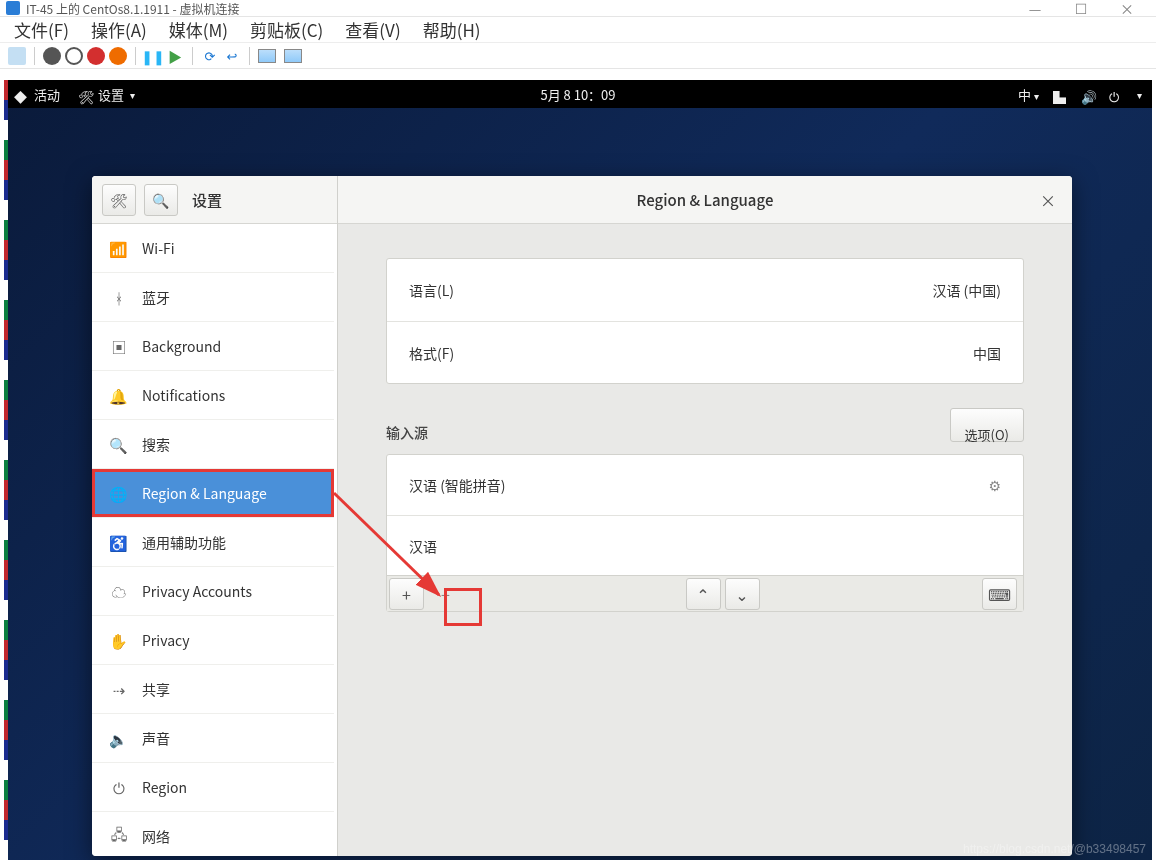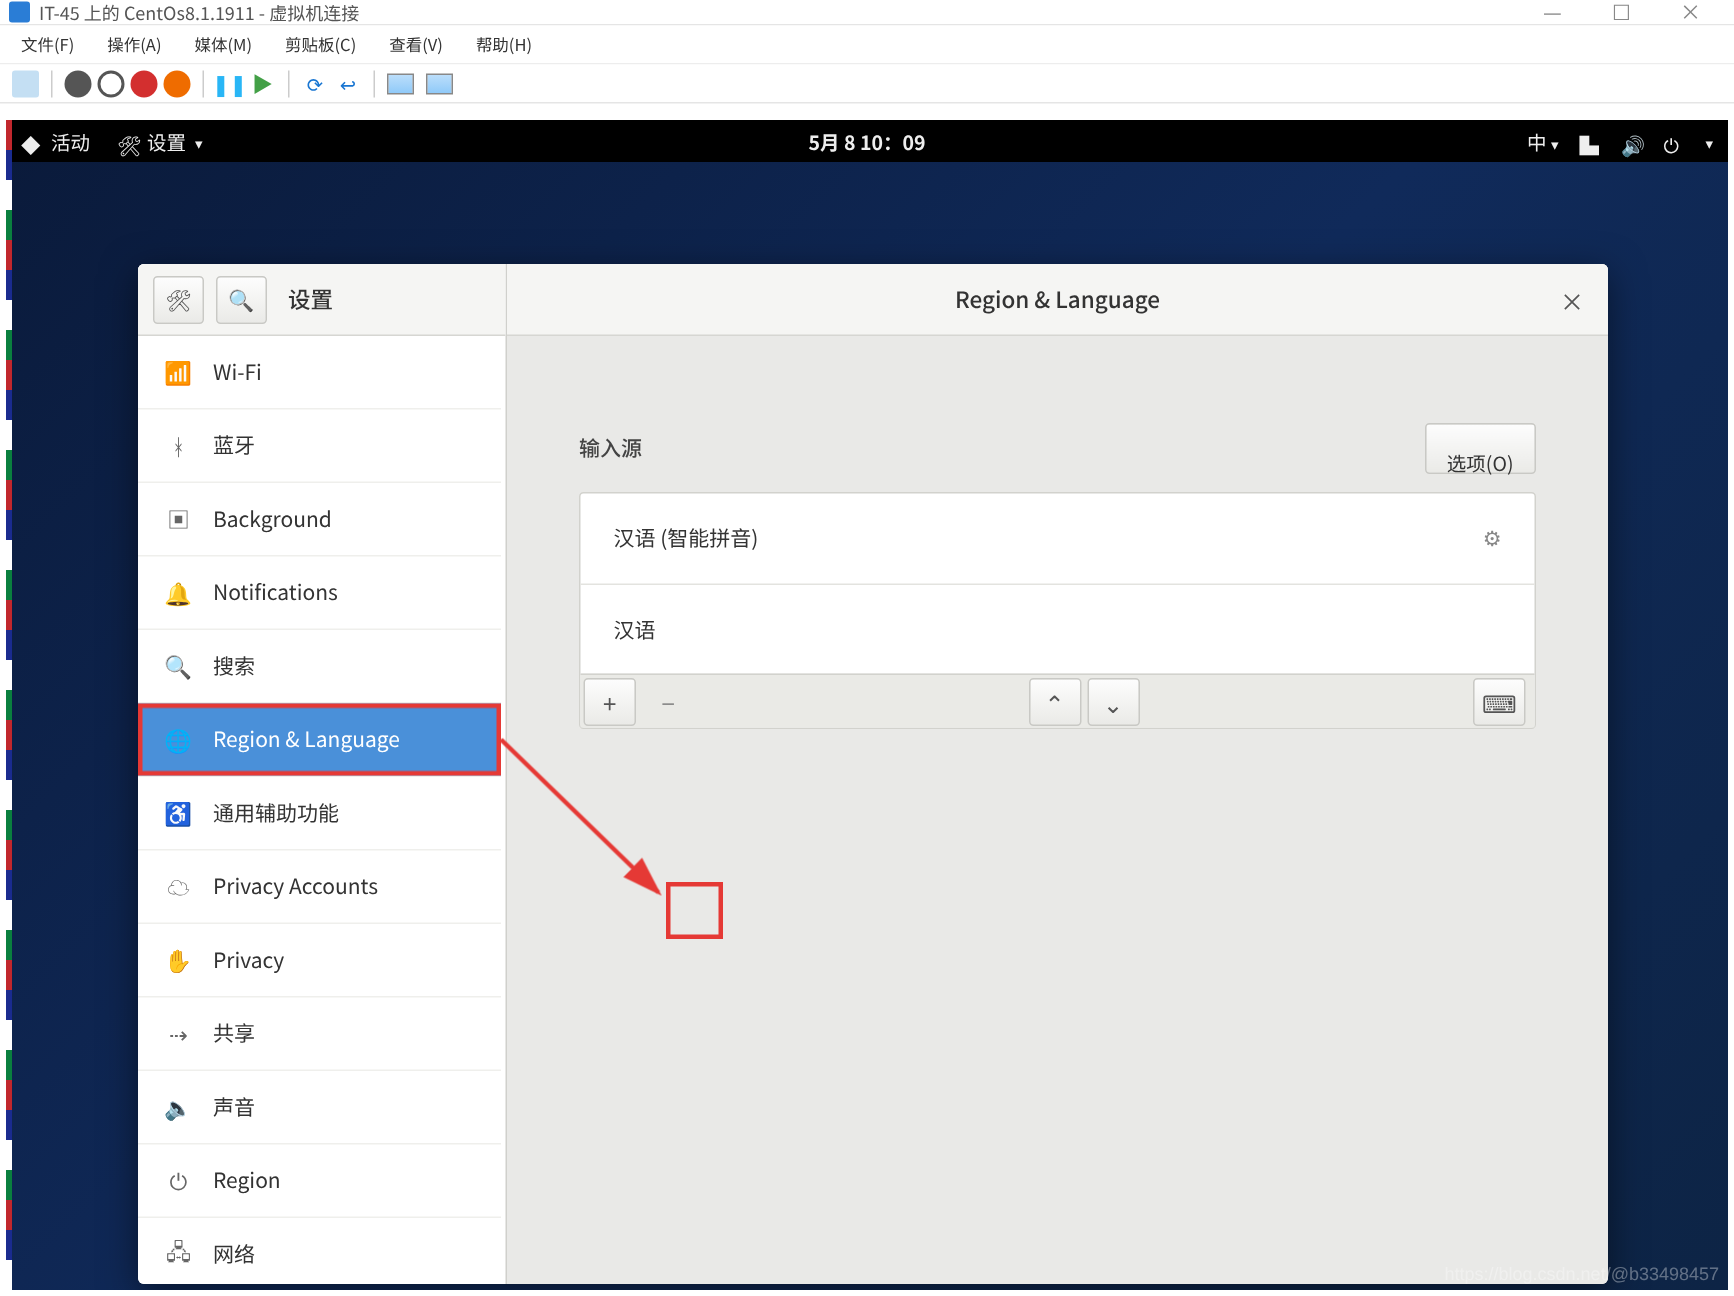--- a/index.html
+++ b/index.html
@@ -4,21 +4,21 @@
 <style>
   * { box-sizing: border-box; margin: 0; padding: 0; font-family: -apple-system, "Segoe UI", "Noto Sans CJK SC", sans-serif; }
   body { width: 1156px; height: 864px; background: #fff; overflow: hidden; position: relative; }
 
   
   .host-titlebar { height: 17px; background: #fff; border-bottom: 1px solid #e5e5e5; display: flex; align-items: center; padding: 0 6px; font-size: 12px; color: #555; }
   .host-titlebar .vm-icon { width: 14px; height: 14px; background: #2a7dd6; margin-right: 6px; border-radius: 2px; }
   .host-winbtns { margin-left: auto; display: flex; }
   .host-winbtn { width: 46px; height: 26px; display: flex; align-items: center; justify-content: center; color: #888; font-size: 14px; }
 
-  .host-menubar { height: 26px; background: #fff; display: flex; align-items: center; padding: 0 14px; gap: 22px; font-size: 11px; color: #333; border-bottom: 1px solid #ededed; }
+  .host-menubar { height: 26px; background: #fff; display: flex; align-items: center; padding: 0 14px; gap: 22px; font-size: 17px; color: #333; border-bottom: 1px solid #ededed; }
 
   .host-toolbar { height: 26px; background: #fff; border-bottom: 1px solid #e5e5e5; display: flex; align-items: center; padding: 0 8px; gap: 4px; }
   .tb-sep { width:1px; height:18px; background:#ccc; margin:0 4px; }
   .tb-btn { width:18px; height:18px; border-radius:50%; display:inline-block; }
   .tb-btn.sq { border-radius:2px; }
   .tb-1 { background:#c4dff3; }
   .tb-rec1 { background:#555; }
   .tb-rec2 { border:2px solid #555; background:transparent; }
   .tb-red { background:#d32f2f; }
   .tb-orange { background:#ef6c00; }
@@ -27,21 +27,21 @@
   .tb-ctrl { width:18px; height:18px; display:flex;align-items:center;justify-content:center; color:#1976d2; font-size:13px;}
   .tb-img { width:18px; height:14px; background:linear-gradient(#bbdefb,#90caf9); border:1px solid #888; }
 
   
   .guest { position: absolute; left:4px; right:4px; top:80px; bottom:4px; background: linear-gradient(135deg,#0a1a3a 0%, #102a5a 50%, #0d2445 100%); overflow:hidden; }
   .edge-tab { position:absolute; left:0; top:0; width:4px; height:100%; background: repeating-linear-gradient(#c1272d 0 20px,#1a2b8f 20px 40px,#fff 40px 60px,#0a7f3f 60px 80px);}
 
   .gnome-topbar { height:28px; background:#000; color:#eee; display:flex; align-items:center; padding:0 10px; font-size:13px; }
   .gnome-topbar .activities { display:flex; align-items:center; gap:6px; margin-right:18px;}
   .gnome-topbar .app { display:flex; align-items:center; gap:6px;}
-  .gnome-topbar .clock { position:absolute; left:50%; transform:translateX(-50%);font-weight:bold; }
+  .gnome-topbar .clock { position:absolute; left:50%; transform:translateX(-50%); }
   .gnome-topbar .right { margin-left:auto; display:flex; align-items:center; gap:14px;}
   .gnome-topbar .caret { font-size:10px; }
   .ico { width:14px; height:14px; display:inline-block; }
 
   
   .settings-win { position:absolute; left:88px; top:96px; width:980px; height:680px; background:#e9e9e7; border-radius:4px; box-shadow:0 6px 24px rgba(0,0,0,.5); display:flex; overflow:hidden; }
   .sidebar { width:246px; background:#fff; border-right:1px solid #d0d0cc; display:flex; flex-direction:column; }
   .sidebar-head { height:48px; border-bottom:1px solid #d6d6d2; display:flex; align-items:center; padding:0 10px; gap:8px; background:#f5f5f3;}
   .sq-btn { width:34px; height:32px; border:1px solid #c9c9c5; border-radius:3px; background:linear-gradient(#fdfdfd,#eaeae7); display:flex; align-items:center; justify-content:center; color:#555; font-size:14px;}
   .sidebar-head .title { font-size:15px; color:#333; margin-left:6px;font-weight:500;}
@@ -57,21 +57,21 @@
   .content-head { height:48px; border-bottom:1px solid #d6d6d2; display:flex; align-items:center; justify-content:center; background:#f5f5f3; position:relative;}
   .content-head .ctitle { font-size:15px; color:#333; font-weight:500;}
   .content-head .close { position:absolute; right:8px; top:8px; width:32px; height:32px; display:flex;align-items:center;justify-content:center; color:#555; font-size:16px;}
 
   .content-body { flex:1; padding:34px 48px; overflow:auto; }
   .card { background:#fff; border:1px solid #d2d2cd; border-radius:3px; }
   .row { height:62px; display:flex; align-items:center; padding:0 22px; font-size:14px; color:#333;}
   .row + .row { border-top:1px solid #e3e3df; }
   .row .val { margin-left:auto; color:#333; }
 
-  .section-hdr { display:flex; align-items:center; margin:24px 0 12px; }
+  .section-hdr { display:flex; align-items:flex-end; margin:24px 0 12px; }
   .section-hdr .lbl { font-size:14px; color:#444; font-weight:500;}
   .option-btn { margin-left:auto; height:30px; padding:16px 14px; border:1px solid #c9c9c5; border-radius:3px; background:linear-gradient(#fdfdfd,#eaeae7); font-size:13px; color:#333;}
 
   .input-card .row { height:60px; }
   .gear { margin-left:auto; color:#888; font-size:14px;}
 
   .input-toolbar { height:36px; background:#eaeae6; border-top:1px solid #d2d2cd; display:flex; align-items:center; padding:0 4px 0 0; }
   .it-btn { width:35px; height:32px; border:1px solid #c9c9c5; border-radius:3px; background:linear-gradient(#fdfdfd,#eaeae7); display:flex;align-items:center;justify-content:center; color:#555; font-size:16px; margin:0 2px;}
   .it-btn.plain { background:#eaeae6; border-color:transparent; color:#888;}
   .spacer { flex:1; }
@@ -215,20 +215,30 @@
     </div>
 
     <div class="content">
       <div class="content-head">
         <span class="ctitle">Region &amp; Language</span>
         <div class="close">×</div>
       </div>
 
       <div class="content-body">
 
+        <div class="card">
+          <div class="row">
+            <span>语言(L)</span>
+            <span class="val">汉语 (中国)</span>
+          </div>
+          <div class="row">
+            <span>格式(F)</span>
+            <span class="val">中国</span>
+          </div>
+        </div>
 
         <div class="section-hdr">
           <span class="lbl">输入源</span>
           <button class="option-btn">选项(O)</button>
         </div>
 
         <div class="card input-card">
           <div id="input-list">
               <div class="row">
                 <span>汉语 (智能拼音)</span>

